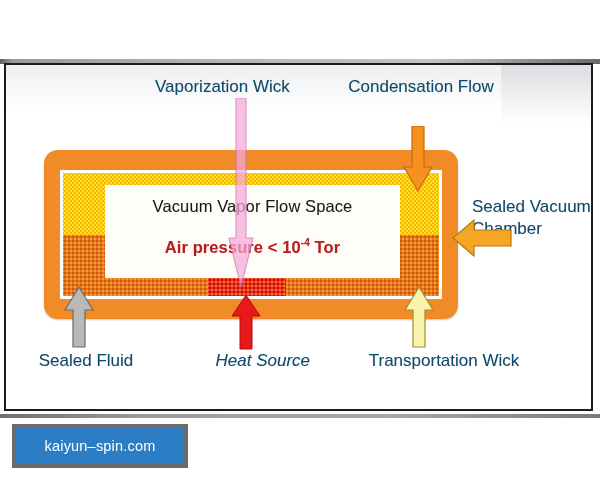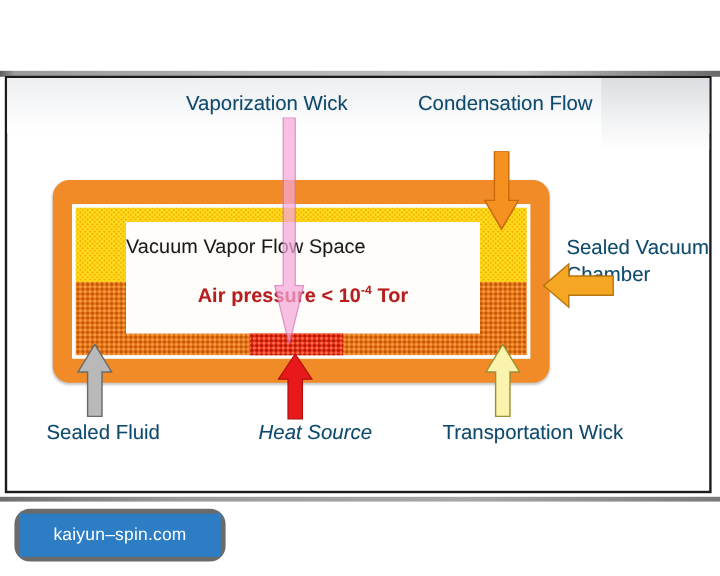--- a/index.html
+++ b/index.html
@@ -76,21 +76,21 @@
     background-size:4px 4px;
     background-position:0 0,2px 2px;
   }
   
   #vapor-space{
     position:absolute;left:42px;top:35px;right:42px;bottom:38px;
     background:#fffdfa;
     z-index:5;
   }
   #vapor-label{
-    position:absolute;left:0;right:0;top:12px;text-align:left;
+    position:absolute;left:0;right:0;top:12px;text-align:center;
     font-size:16.5px;color:#19191b;letter-spacing:.1px;
     text-shadow:0 0 1px rgba(0,0,0,.18);
   }
   #pressure-label{
     position:absolute;left:0;right:0;top:52px;text-align:center;
     font-size:16.5px;color:#b91c1c;font-weight:bold;letter-spacing:.1px;
     text-shadow:0 0 1px rgba(0,0,0,.18);
   }
   #pressure-label sup{font-size:10px;}
 
@@ -123,21 +123,21 @@
   #lbl-vaporization{left:155px;top:76px;}
   #lbl-condensation{left:346px;top:76px;width:150px;text-align:center;}
   #lbl-sealed{right:8px;top:196px;width:120px;}
   #lbl-working{left:30px;top:350px;width:112px;text-align:center;}
   #lbl-heat{left:180px;top:350px;width:130px;text-align:right;font-style:italic;}
   #lbl-transport{left:340px;top:350px;width:160px;text-align:center;margin-left:24px;}
 
   
   #watermark{
     position:absolute;left:12px;top:424px;width:176px;height:44px;
-    background:#6b6b6b;padding:4px;box-sizing:border-box;border-radius:13px;
+    background:#6b6b6b;padding:4px;box-sizing:border-box;
   }
   #watermark-inner{
     width:100%;height:100%;background:#2d7dc4;
     display:flex;align-items:center;justify-content:center;
     color:#ffffff;font-size:14.5px;letter-spacing:.2px;
   }
 </style>
 </head>
 <body>
 

